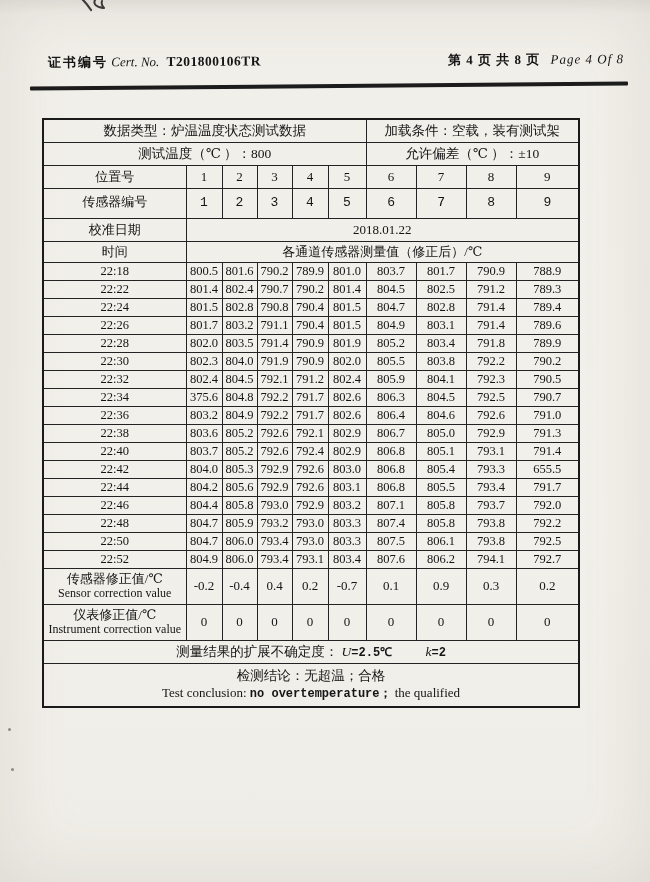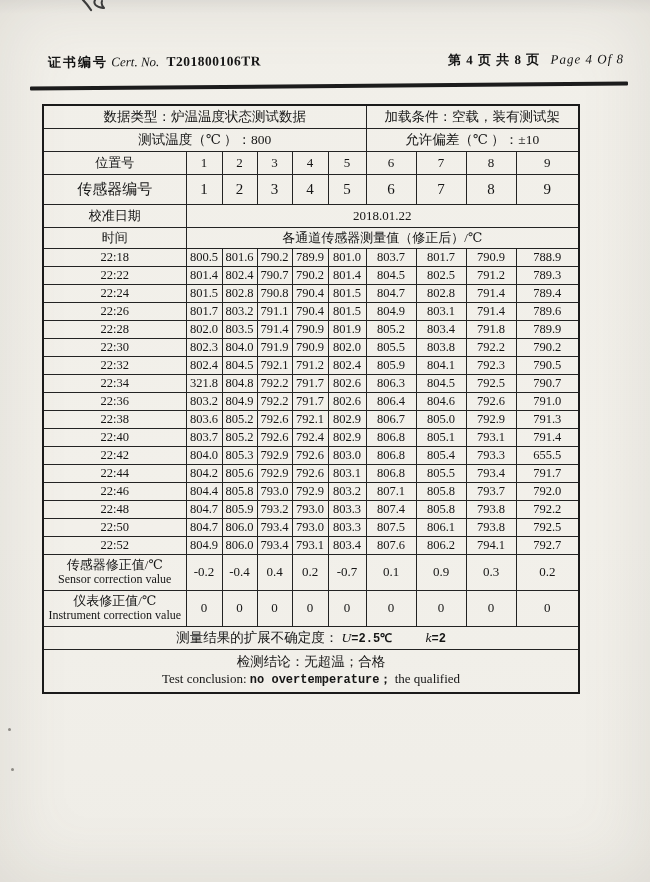--- a/index.html
+++ b/index.html
@@ -24,29 +24,29 @@
   .b   { font-weight:bold; }
   .hdr-left .cert-no { font-size:13.5px; letter-spacing:0.5px; margin-left:4px; }
   .hdr-right { letter-spacing:1px; font-weight:bold; }
   .hdr-right .it { margin-left:6px; letter-spacing:1px; }
 
   .rule {
     position:absolute; top:84px; left:30px; width:598px; height:3.5px;
     background:#1c1c1c; transform:rotate(-0.5deg); border-radius:1px;
   }
 
-  .table-wrap { position:absolute; top:104px; left:42px; }
+  .table-wrap { position:absolute; top:118px; left:42px; }
   table { border-collapse:collapse; table-layout:fixed; width:538px; border:2px solid #1a1a1a; }
   td {
     border:1px solid #232323; text-align:center; vertical-align:middle;
     padding:0 1px; font-size:12.5px; line-height:1.15; overflow:hidden;
   }
   tr.meta td    { height:22px; font-size:13.5px; }
   tr.pos td     { height:22px; font-size:13px; }
-  tr.sensor td  { height:29px; font-size:15px; }
+  tr.sensor td  { height:29px; font-size:13px;font-family:Liberation Mono, monospace; }
   tr.date td    { height:22px; font-size:13px;margin-top:12px; }
   tr.timehdr td { height:20px; font-size:13px; }
   tbody.readings td { height:17px; font-size:12.5px; }
   tr.corr td    { height:35px; font-size:13px; }
   tr.unc td     { height:22px; font-size:13.5px; }
   tr.concl td   { height:42px; font-size:13px; }
   .lbl2 .cn { display:block; font-size:13px; }
   .lbl2 .en { display:block; font-size:12px; }
   .mono { font-family:"Liberation Mono","DejaVu Sans Mono",monospace; font-size:12px; font-weight:bold; }
   .uit  { font-style:italic; font-family:"Liberation Serif",serif; }
@@ -217,21 +217,21 @@
             <td>792.1</td>
             <td>791.2</td>
             <td>802.4</td>
             <td>805.9</td>
             <td>804.1</td>
             <td>792.3</td>
             <td>790.5</td>
           </tr>
           <tr>
             <td>22:34</td>
-            <td>321.8</td>
+            <td>375.6</td>
             <td>804.8</td>
             <td>792.2</td>
             <td>791.7</td>
             <td>802.6</td>
             <td>806.3</td>
             <td>804.5</td>
             <td>792.5</td>
             <td>790.7</td>
           </tr>
           <tr>

